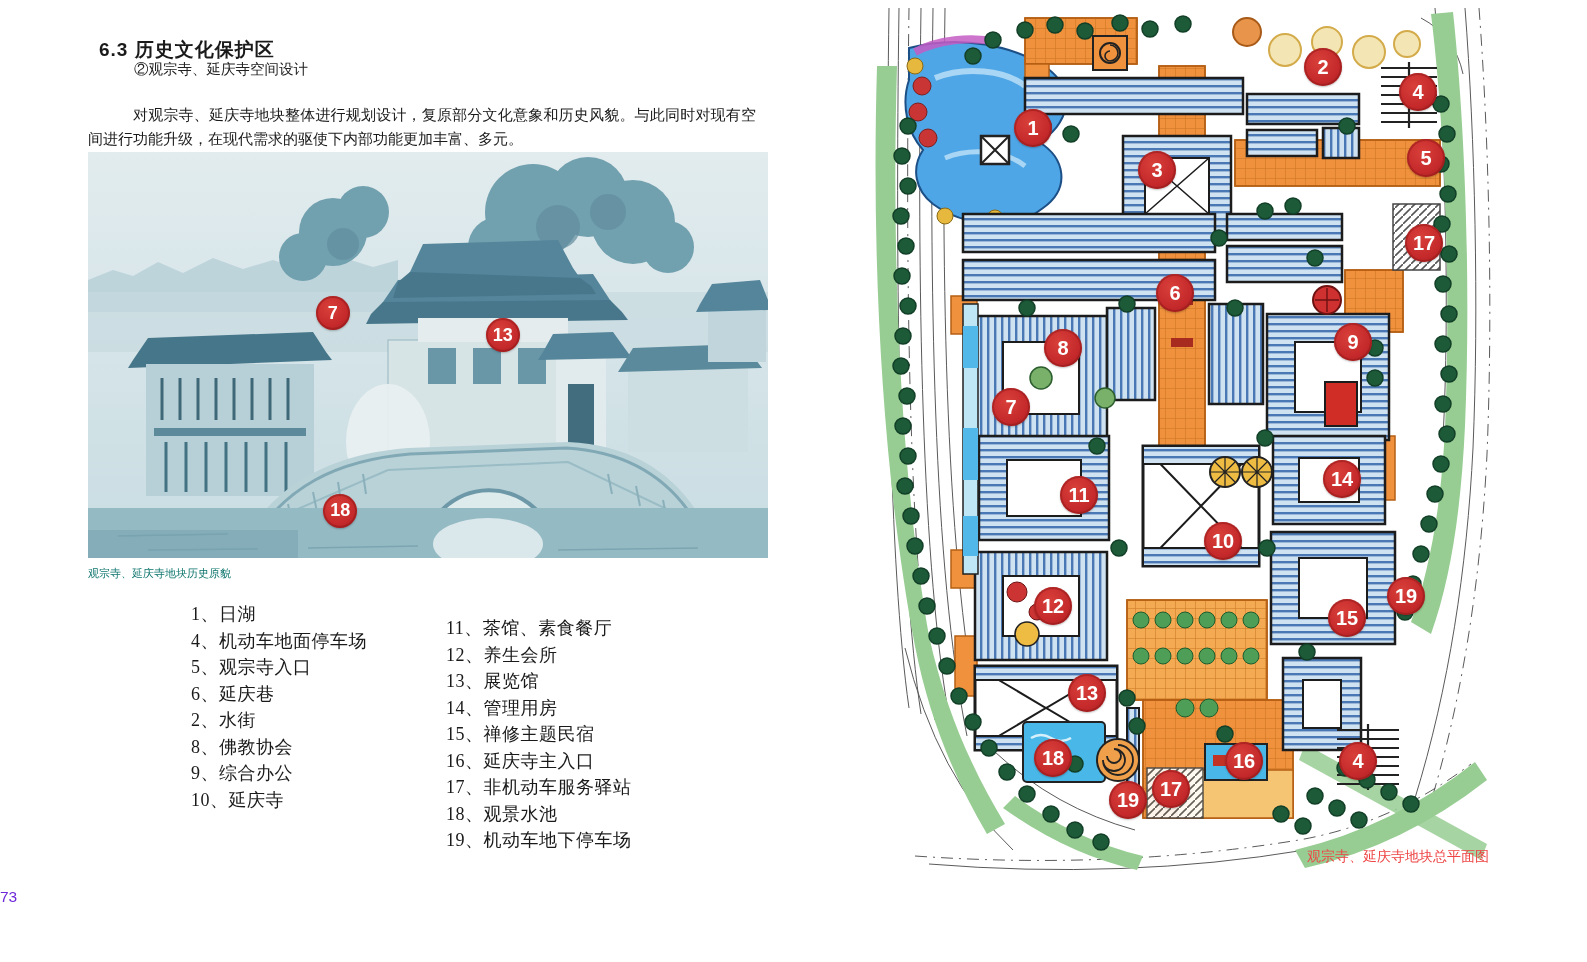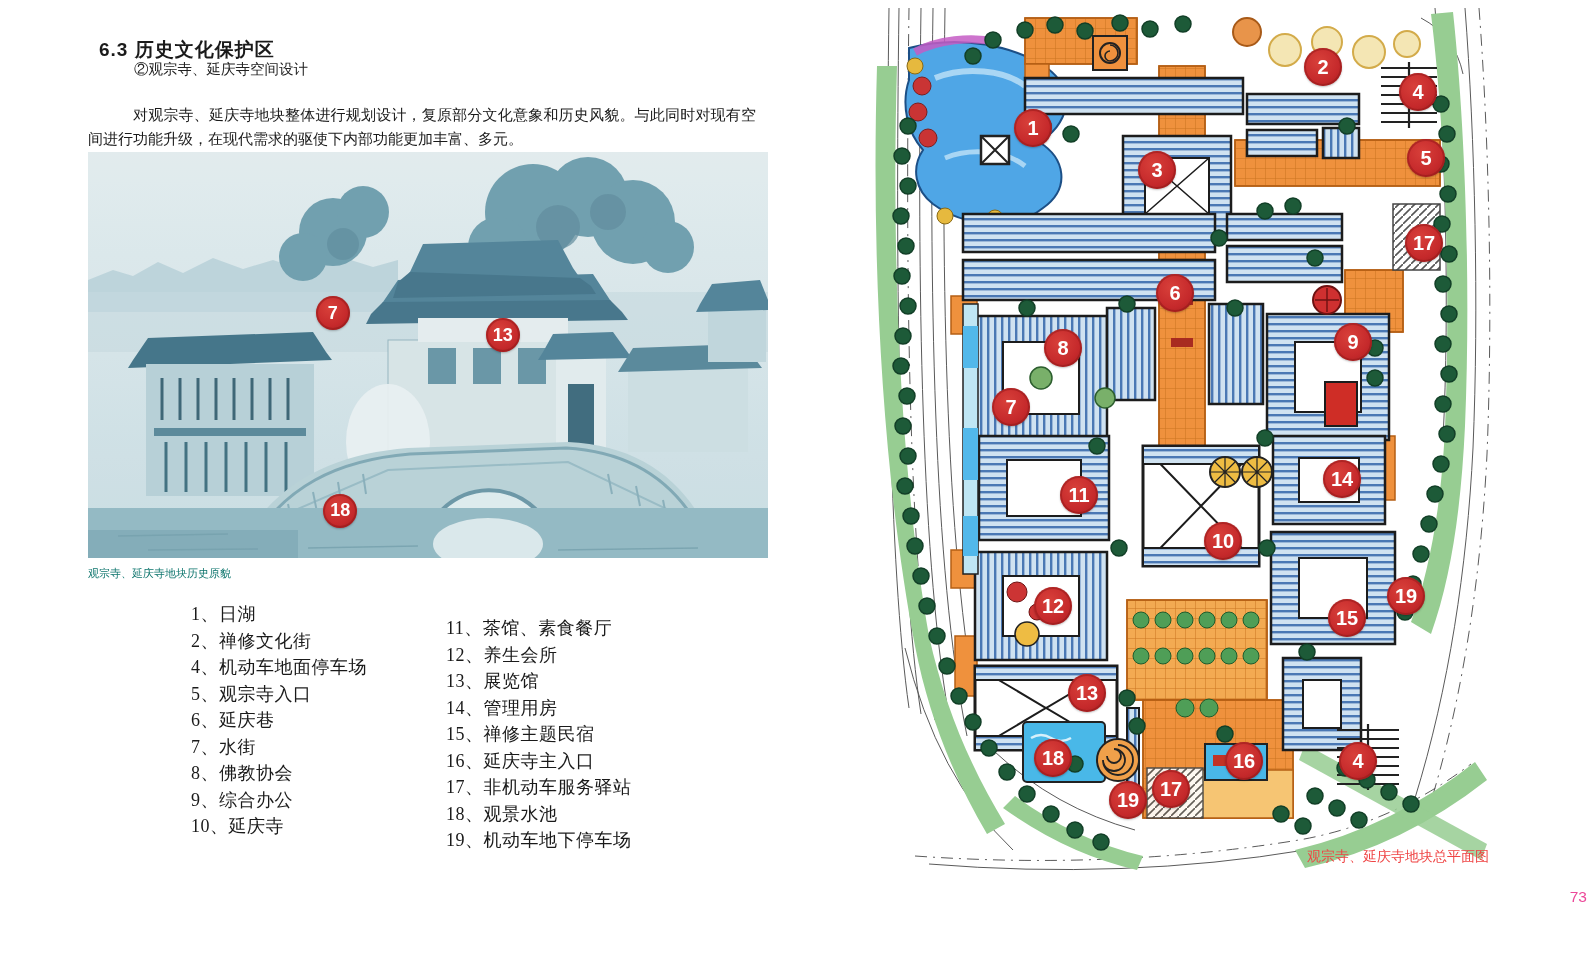--- a/index.html
+++ b/index.html
@@ -13,22 +13,22 @@
   .photo{position:absolute;left:88px;top:152px;width:680px;height:406px;overflow:hidden;background:#d8e8ea;}
   .photo svg{display:block;}
   .photo-caption{position:absolute;left:88px;top:566px;width:670px;text-align:left;font-size:11px;color:#0f766e;}
   .legend{position:absolute;left:143px;top:601px;display:flex;}
   .legend ul{list-style:none;margin:0;padding:0;font-size:18px;line-height:26.5px;letter-spacing:.5px;}
   .legend ul.col-left{width:255px;margin-left:48px;}
   .legend ul.col-right{padding-top:14px;}
   .map{position:absolute;left:875px;top:8px;width:620px;height:865px;}
   .map svg{display:block;}
   .map-caption{position:absolute;right:6px;top:840px;font-size:14px;color:#ef4444;}
-  .page-number{position:absolute;left:0;top:888px;width:100%;text-align:right;
-               font-family:"Liberation Sans","DejaVu Sans",sans-serif;font-size:15.5px;color:#ec4899;}
+  .page-number{position:absolute;left:0;top:888px;width:100%;text-align:left;
+               font-family:"Liberation Sans","DejaVu Sans",sans-serif;font-size:15.5px;color:#6d28d9;}
   .photo-marker,.map-marker{position:absolute;transform:translate(-50%,-50%);border-radius:50%;
      color:#fff;font-family:"Liberation Sans","DejaVu Sans",sans-serif;font-weight:700;
      display:flex;align-items:center;justify-content:center;
      box-shadow:inset 0 0 0 2px rgba(140,22,22,.45), 0 1px 2px rgba(0,0,0,.25);}
   .photo-marker{width:34px;height:34px;font-size:18px;}
   .map-marker{width:38px;height:38px;font-size:20px;}
   .markers-layer{position:absolute;left:0;top:0;width:100%;height:100%;}
 </style>
 </head>
 <body>
@@ -147,25 +147,24 @@
         <div class="photo-marker" style="left: 36%; top: 39.7%; background: radial-gradient(circle at 40% 35%, rgb(216, 64, 58), rgb(197, 41, 43) 60%, rgb(158, 31, 31));">7</div>
         <div class="photo-marker" style="left: 61%; top: 45.1%; background: radial-gradient(circle at 40% 35%, rgb(216, 64, 58), rgb(197, 41, 43) 60%, rgb(158, 31, 31));">13</div>
         <div class="photo-marker" style="left: 37.1%; top: 88.4%; background: radial-gradient(circle at 40% 35%, rgb(216, 64, 58), rgb(197, 41, 43) 60%, rgb(158, 31, 31));">18</div>
       </div>
   </div>
   <div class="photo-caption">观宗寺、延庆寺地块历史原貌</div>
 
   <div class="legend">
     <ul class="col-left" id="legend-left">
         <li>1、日湖</li>
-        <li>2、禅修文化街</li>
         <li>4、机动车地面停车场</li>
         <li>5、观宗寺入口</li>
         <li>6、延庆巷</li>
-        <li>7、水街</li>
+        <li>2、水街</li>
         <li>8、佛教协会</li>
         <li>9、综合办公</li>
         <li>10、延庆寺</li>
       </ul>
     <ul class="col-right" id="legend-right">
         <li>11、茶馆、素食餐厅</li>
         <li>12、养生会所</li>
         <li>13、展览馆</li>
         <li>14、管理用房</li>
         <li>15、禅修主题民宿</li>

